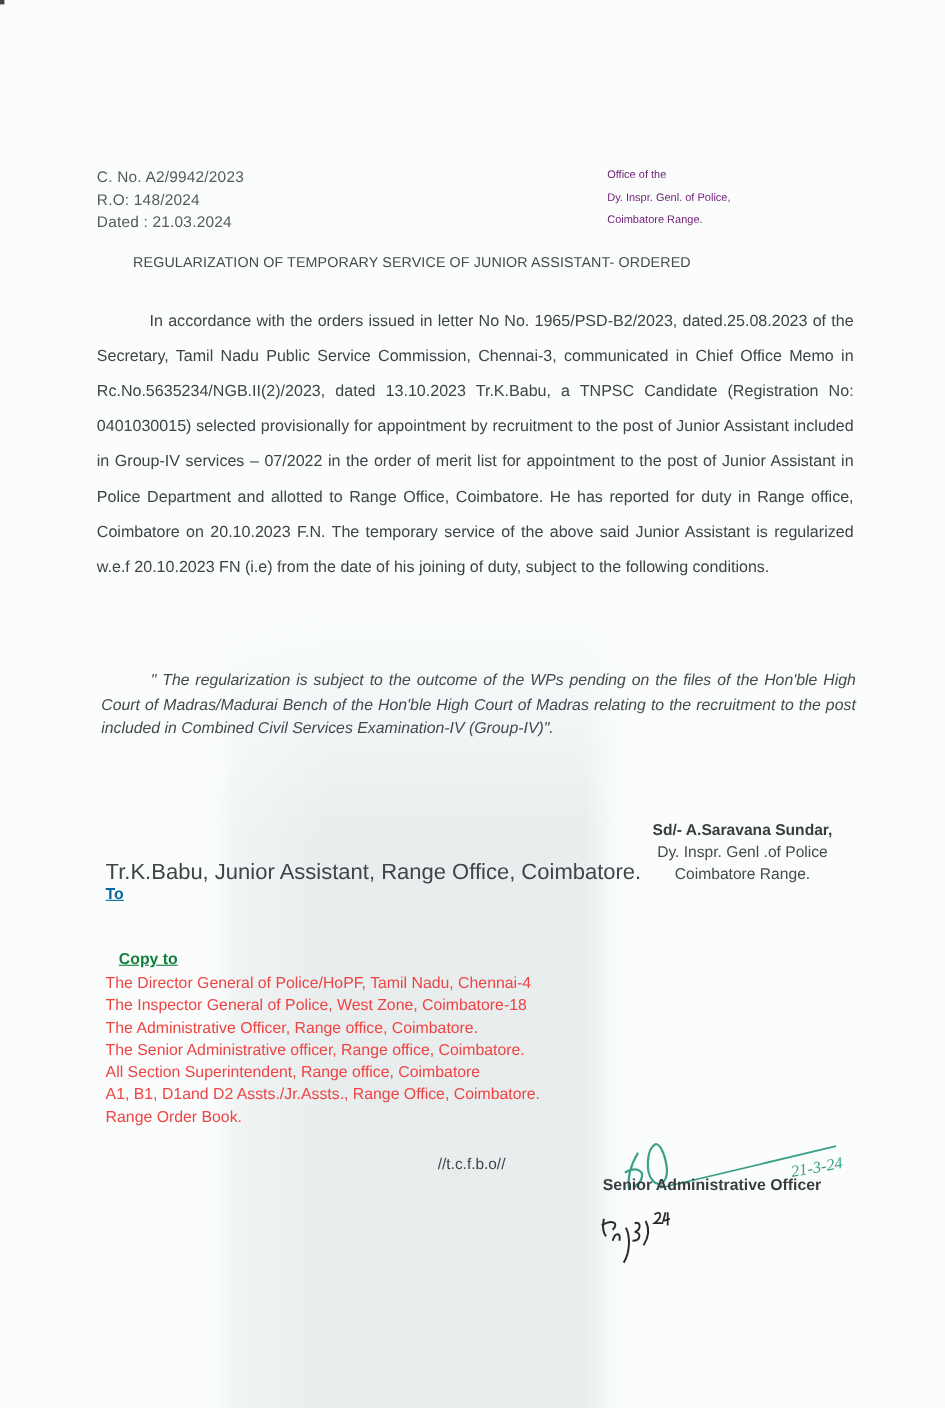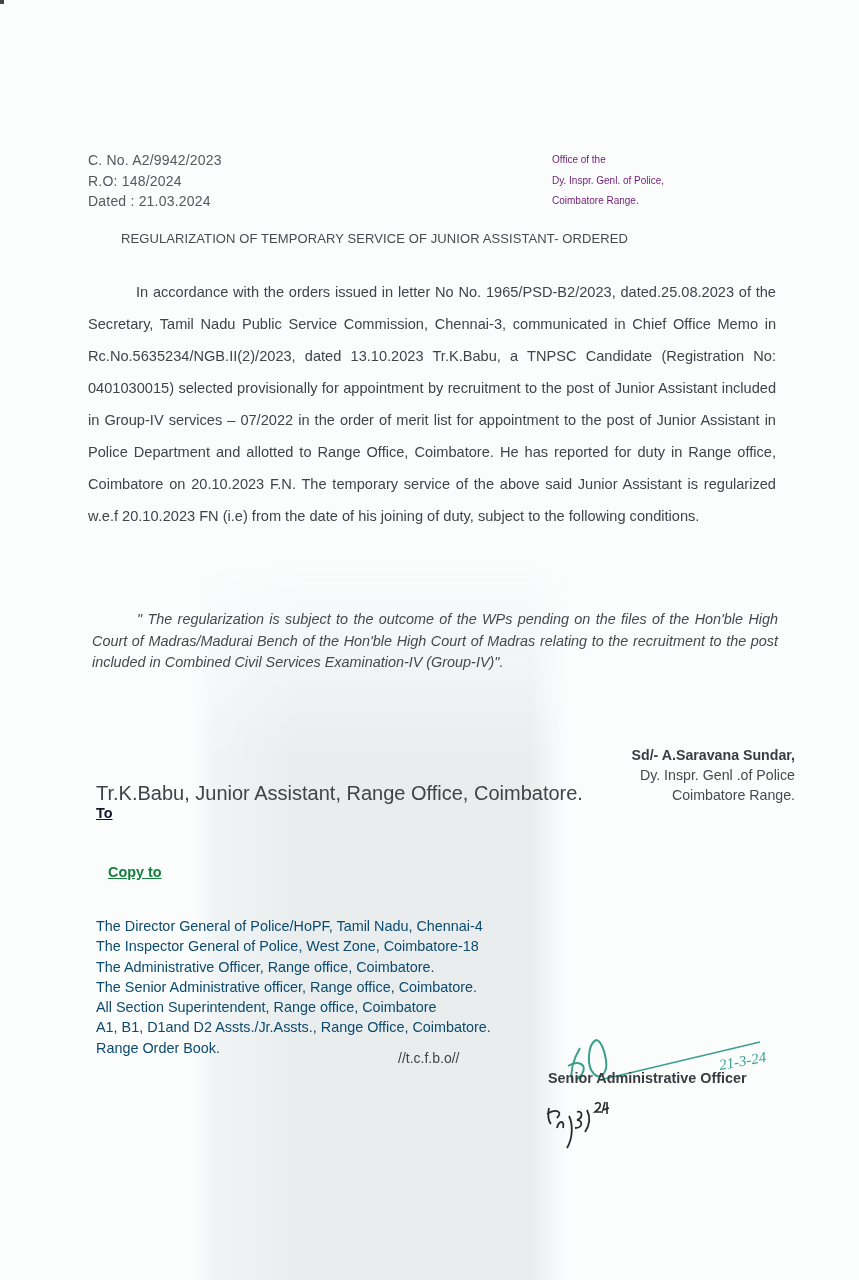--- a/index.html
+++ b/index.html
@@ -27,27 +27,27 @@
   }
   .body-para {
     left: 88px; top: 276px; width: 688px; font-size: 14.6px; line-height: 32px;
     text-align: justify; text-indent: 48px; color: #404347;
   }
   .quote-para {
     left: 92px; top: 609px; width: 686px; font-size: 14.4px; line-height: 21.5px;
     font-style: italic; text-align: justify; text-indent: 45px; color: #46494c;
   }
   .signatory {
-    left: 555px; top: 745px; width: 240px; text-align: right; font-size: 14.2px; line-height: 20px; color:#474a4d;
+    left: 555px; top: 745px; width: 240px; text-align: center; font-size: 14.2px; line-height: 20px; color:#474a4d;
   }
   .signatory .name { font-weight: bold; color:#3a3d40; }
-  .to-label { left: 96px; top: 805px; font-size: 14.4px; text-decoration: underline; font-weight: bold; color:#0f172a; }
+  .to-label { left: 96px; top: 805px; font-size: 14.4px; text-decoration: underline; font-weight: bold; color:#0369a1; }
   .to-value { left: 96px; top: 782px; font-size: 20px; color:#404347; }
   .copy-label { left: 108px; top: 864px; font-size: 14.4px; text-decoration: underline; font-weight: bold; color:#15803d; }
-  .copy-list { left: 96px; top: 916px; font-size: 14.4px; line-height: 20.3px; color:#0c4a6e; margin:0; padding:0; list-style:none; }
+  .copy-list { left: 96px; top: 884px; font-size: 14.4px; line-height: 20.3px; color:#ef4444; margin:0; padding:0; list-style:none; }
   .tcfbo { left: 398px; top: 1050px; font-size: 14px; color:#404347;text-align:center; }
   .sao { left: 548px; top: 1070px; font-size: 14.4px; font-weight: bold; color:#3a3d40; }
   .sig1 { left: 560px; top: 1030px; }
   .sig2 { left: 543px; top: 1098px; }
   .corner-mark { left: 0; top: 0; width: 4px; height: 4px; background:#444; }
 </style>
 </head>
 <body>
 
 <div class="shadow-band"></div>

